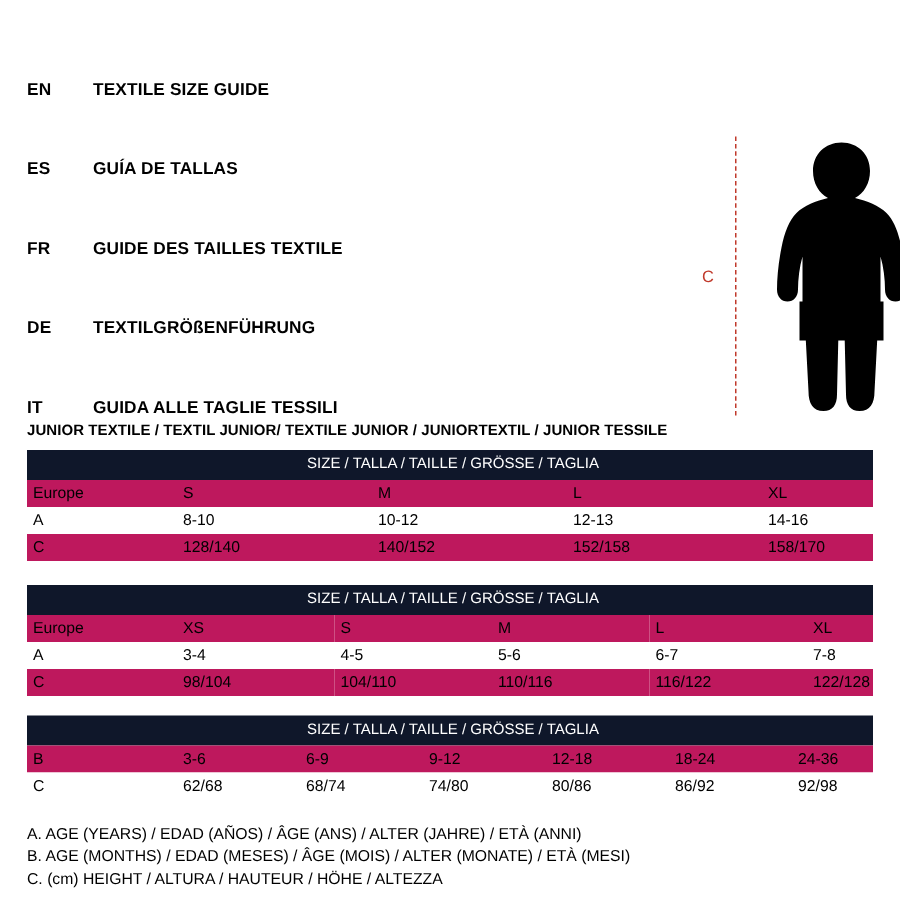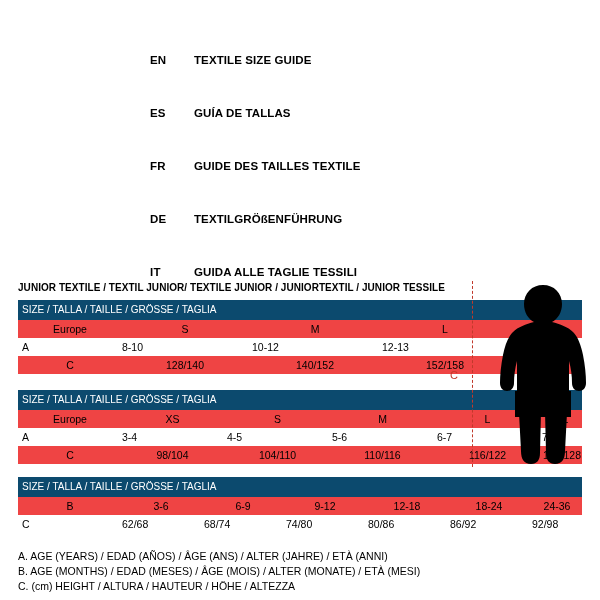--- a/index.html
+++ b/index.html
@@ -19,22 +19,21 @@
     position: relative;
     width: 600px;
     height: 600px;
     box-sizing: border-box;
     padding: 14px 18px 6px 18px;
   }
 
   
   .top {
     display: flex;
-    align-items: center;
-    flex-direction: column;
+    align-items: flex-end;
   }
   .lang-block {
     width: 300px;
     padding-top: 2px;
   }
   .lang-row {
     display: flex;
     align-items: baseline;
     margin-bottom: 1px;
     line-height: 16px;
@@ -99,27 +98,28 @@
     border-collapse: collapse;
     width: 100%;
     font-size: 10.5px;
   }
   table.size-table td {
     padding: 2px 0 2px 4px;
     line-height: 14px;
     vertical-align: middle;
   }
   tr.hdr td {
-    background: #0c4a6e;
+    background: #0f172a;
     color: #ffffff;
     font-size: 10px;
     font-weight: 400;
     padding: 3px 0 3px 4px;
-  }
-  tr.shade td { background: #ef4444; text-align: center; }
+    text-align: center;
+  }
+  tr.shade td { background: #be185d; }
   tr.plain td { background: #ffffff; }
 
   
   .legend {
     margin-top: 16px;
     font-size: 10.5px;
     line-height: 15px;
   }
   .legend div { letter-spacing: 0; }
 </style>

